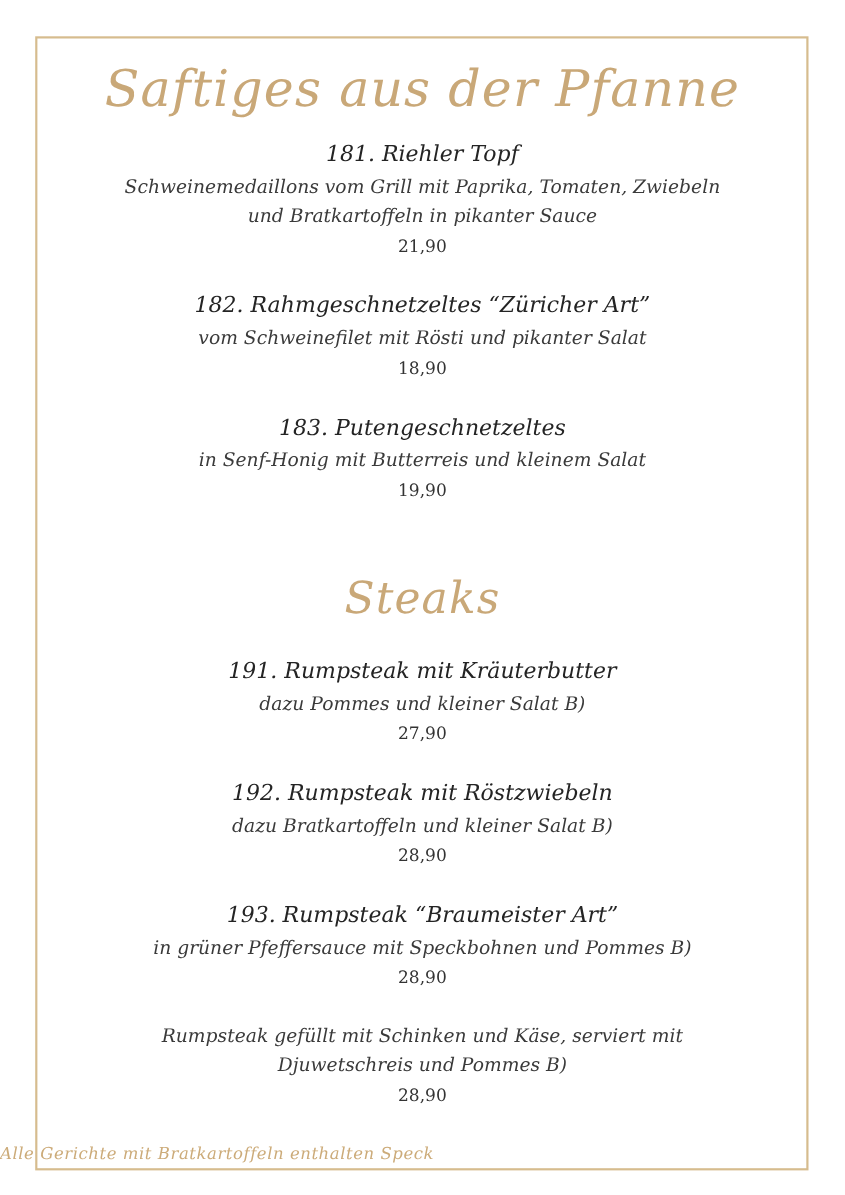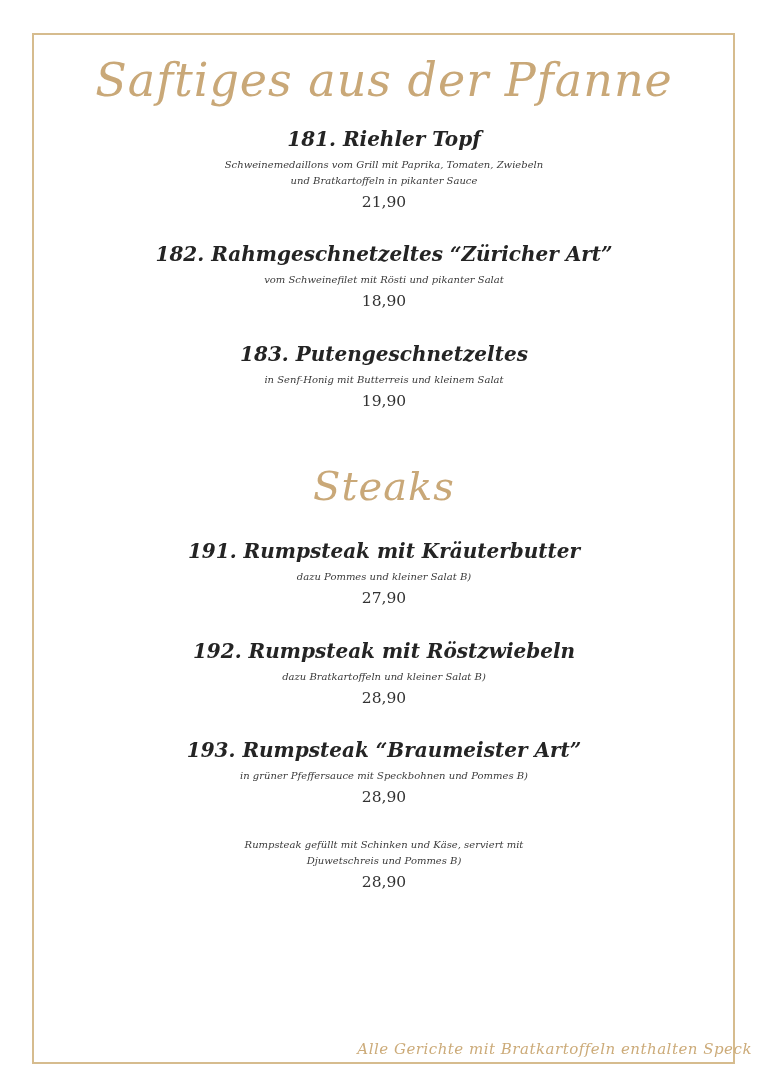--- a/index.html
+++ b/index.html
@@ -42,53 +42,53 @@
     letter-spacing: 1px;
   }
   .heading-main {
     font-size: 46px;
     line-height: 1.25;
     margin: 52px 0 16px 0;
   }
   .heading-steaks {
     font-size: 40px;
     line-height: 1.2;
-    margin: 48px 0 28px 0;
+    margin: 61px 0 28px 0;
   }
   .menu-item {
     margin: 0 auto 27px auto;
     max-width: 600px;
   }
   .item-title {
     font-size: 20px;
-    font-weight: 700;
+    font-weight: 400;
     font-style: italic;
     line-height: 1.35;
     margin: 0 0 4px 0;
     color: #242424;
   }
   .item-desc {
-    font-size: 10px;
+    font-size: 17px;
     font-style: italic;
     line-height: 1.6;
     color: #3a3a3a;
   }
   .item-price {
     font-size: 15.5px;
     font-style: normal;
     line-height: 1.6;
     margin-top: 1px;
     color: #333333;
   }
   .footer-note {
     position: absolute;
     left: 0;
-    right: 16px;
+    right: 0;
     bottom: 28px;
-    text-align: right;
+    text-align: left;
     font-style: italic;
     font-size: 15px;
     color: #ccab79;
     letter-spacing: 0.5px;
   }
 </style>
 </head>
 <body>
 
 <div class="sheet">

